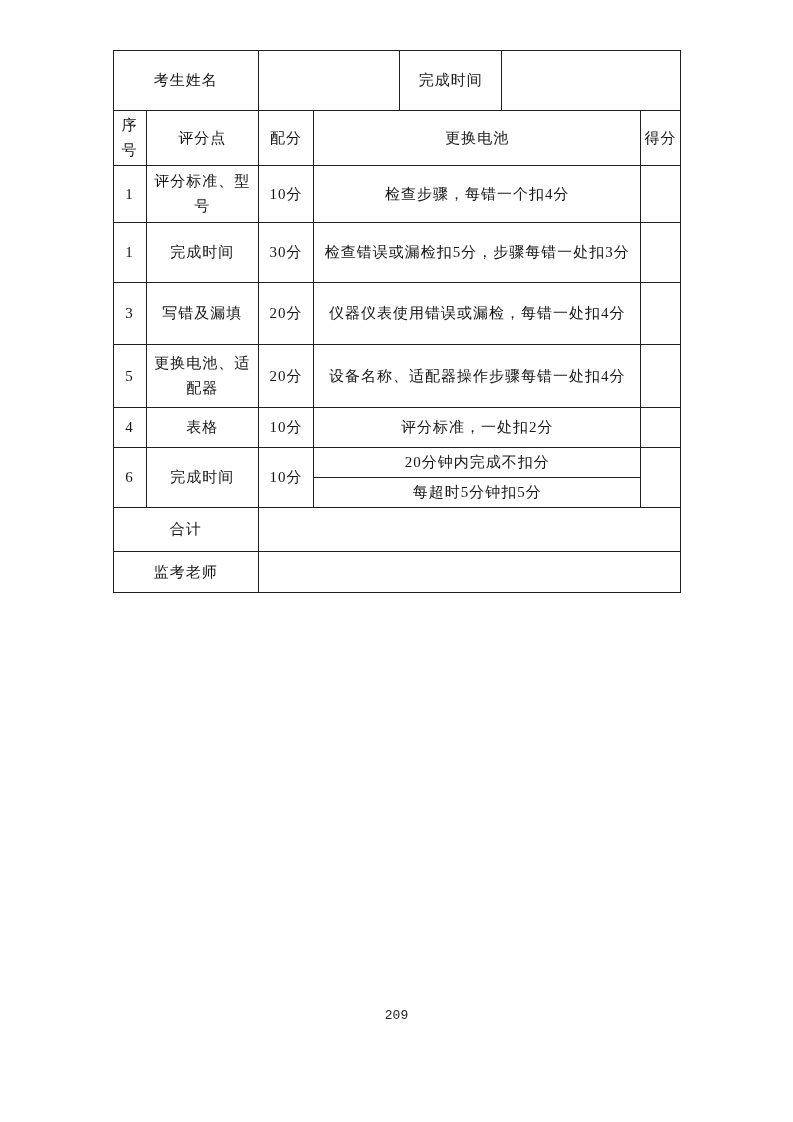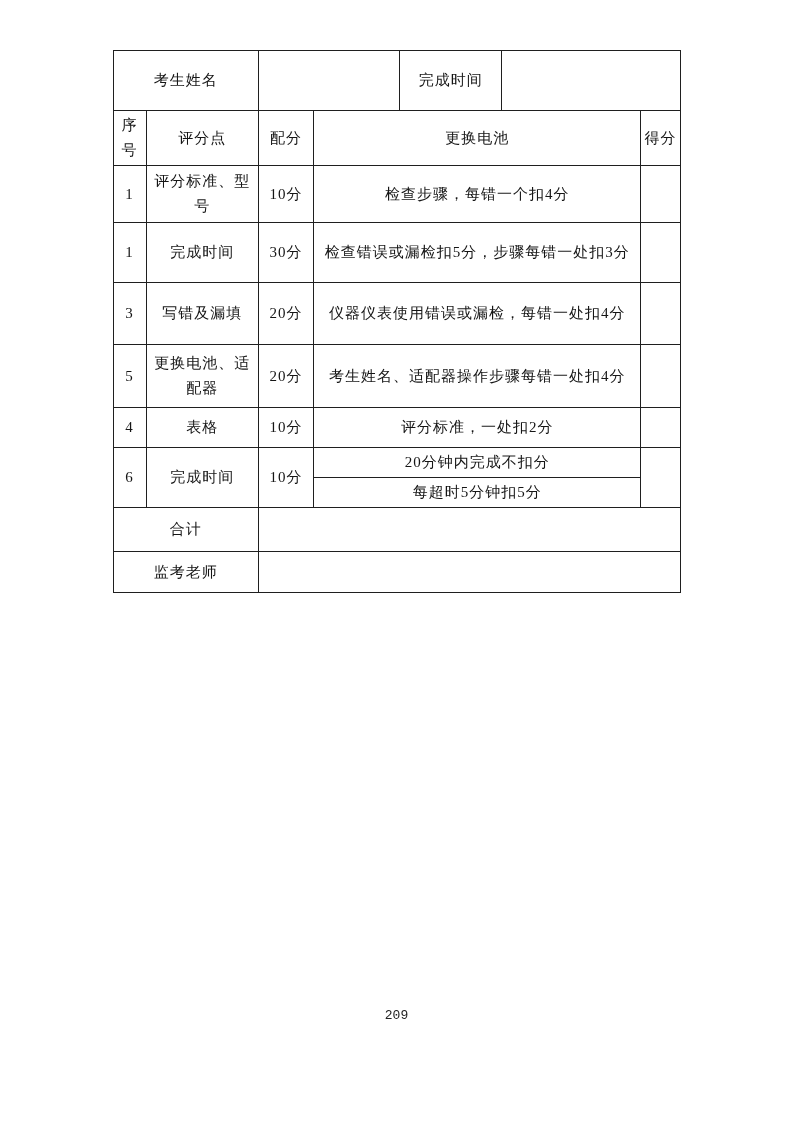--- a/index.html
+++ b/index.html
@@ -121,21 +121,21 @@
       <td class="point-cell">写错及漏填</td>
       <td>20分</td>
       <td colspan="3" class="criteria-cell">仪器仪表使用错误或漏检，每错一处扣4分</td>
       <td></td>
     </tr>
 
     <tr style="height:63px">
       <td>5</td>
       <td class="point-cell">更换电池、适配器</td>
       <td>20分</td>
-      <td colspan="3" class="criteria-cell">考生姓名、适配器操作步骤每错一处扣4分</td>
+      <td colspan="3" class="criteria-cell">设备名称、适配器操作步骤每错一处扣4分</td>
       <td></td>
     </tr>
 
     <tr style="height:40px">
       <td>4</td>
       <td class="point-cell">表格</td>
       <td>10分</td>
       <td colspan="3" class="criteria-cell">评分标准，一处扣2分</td>
       <td></td>
     </tr>

